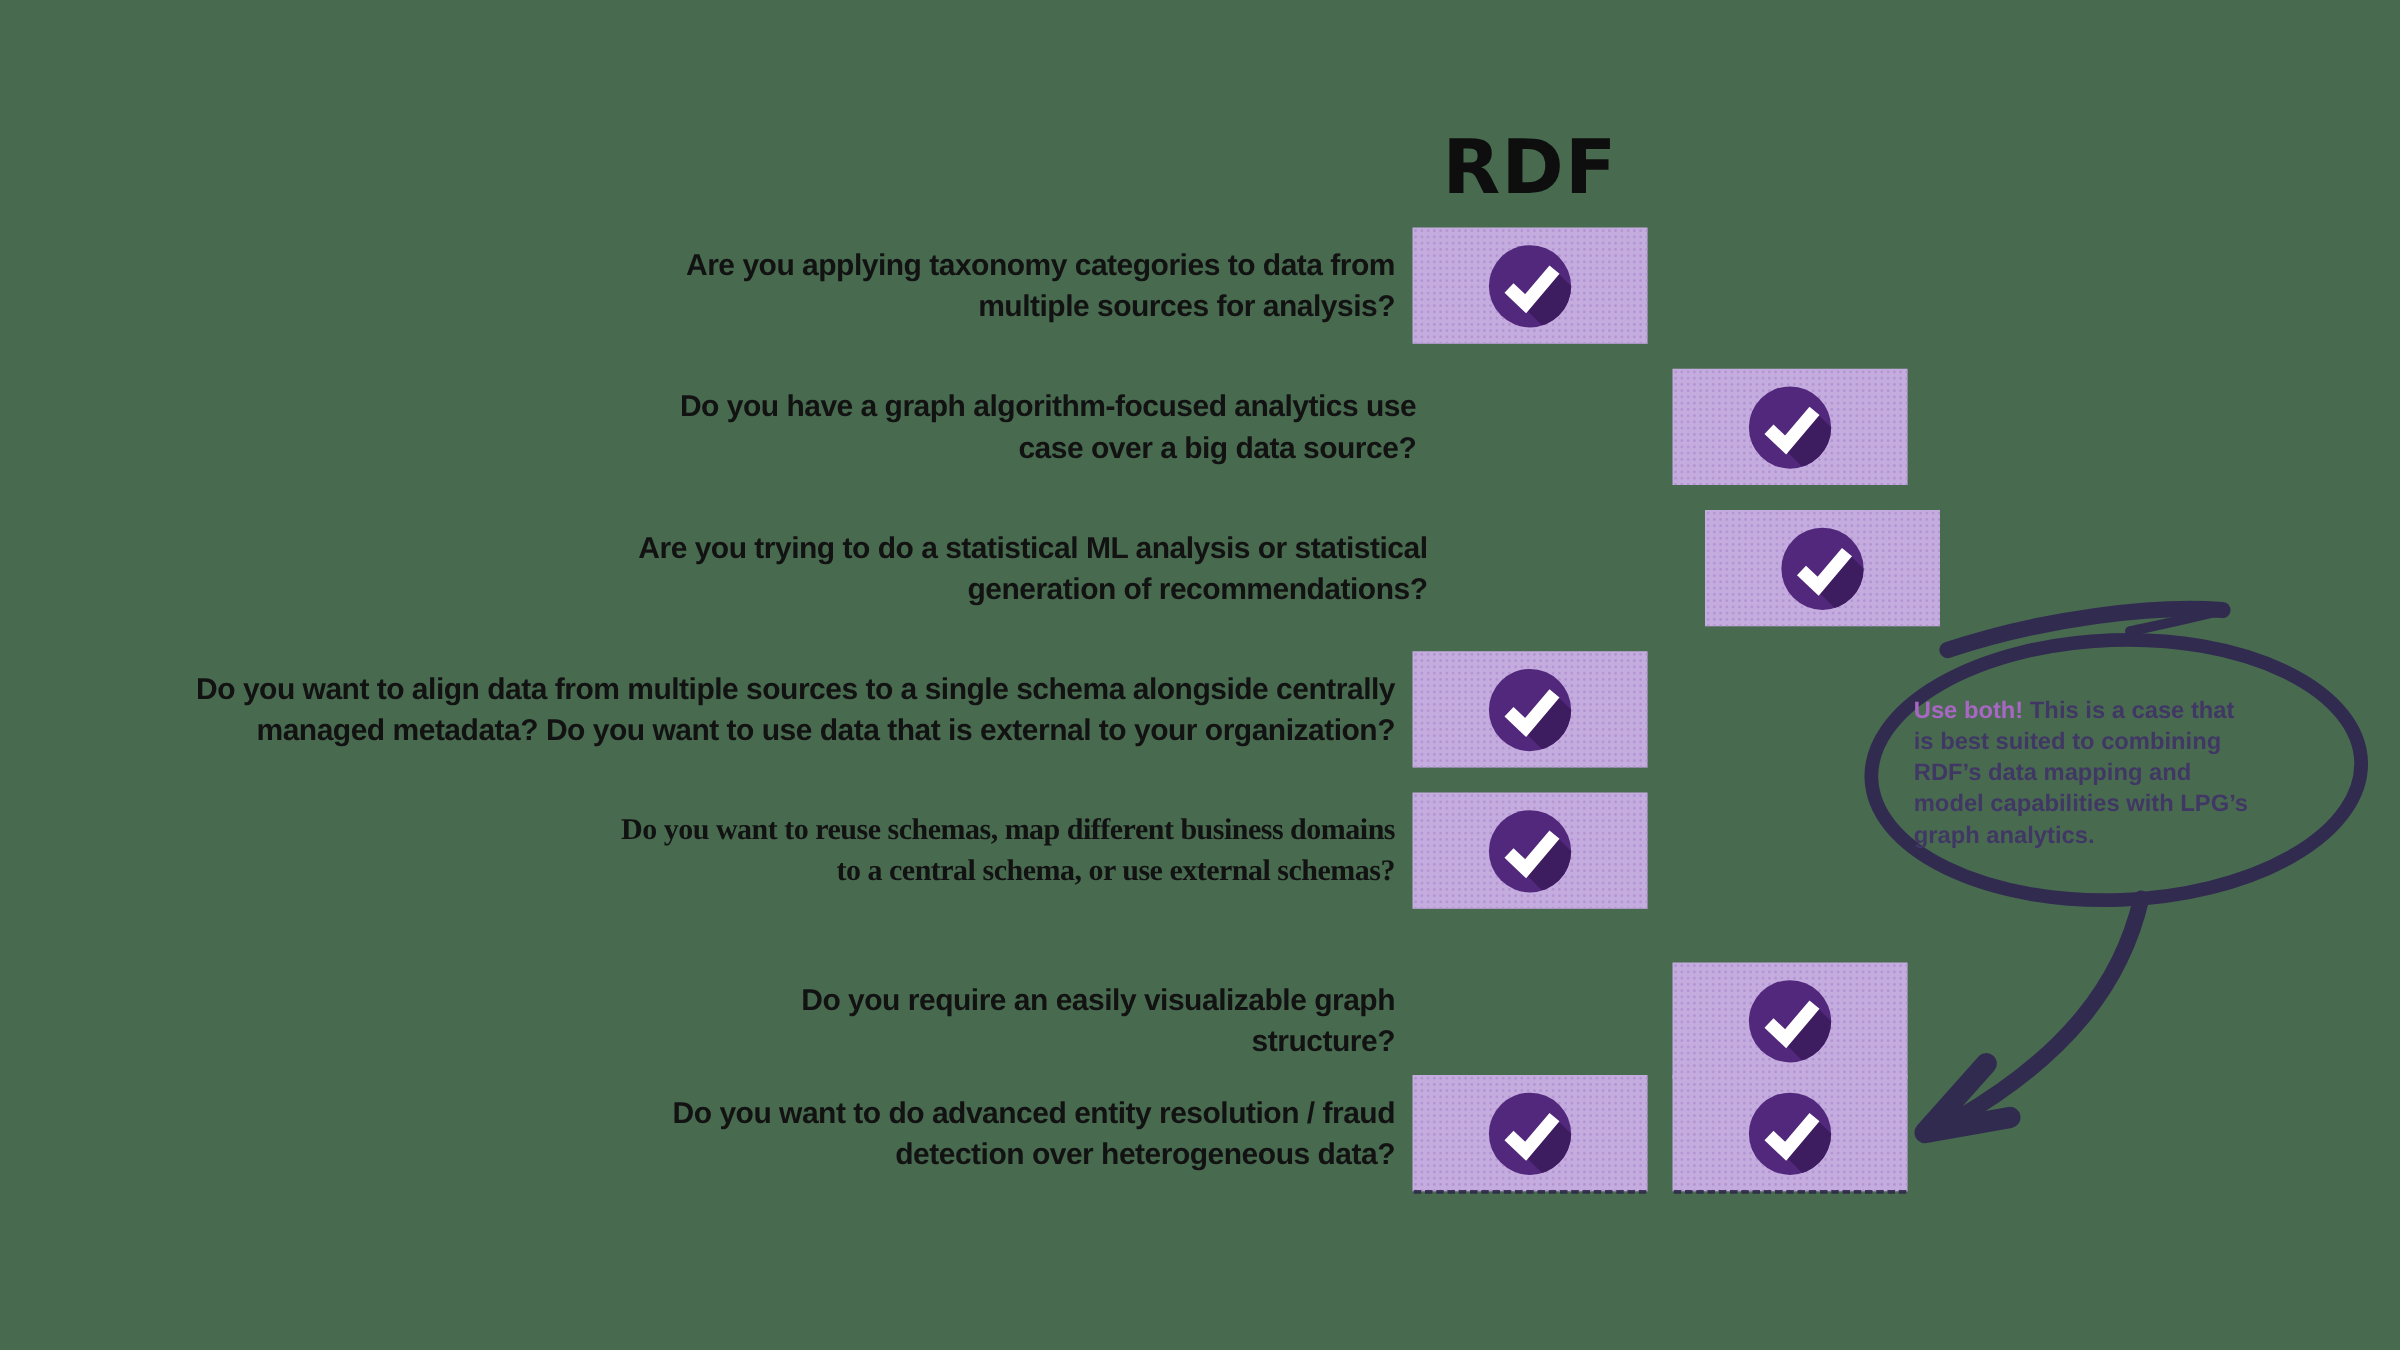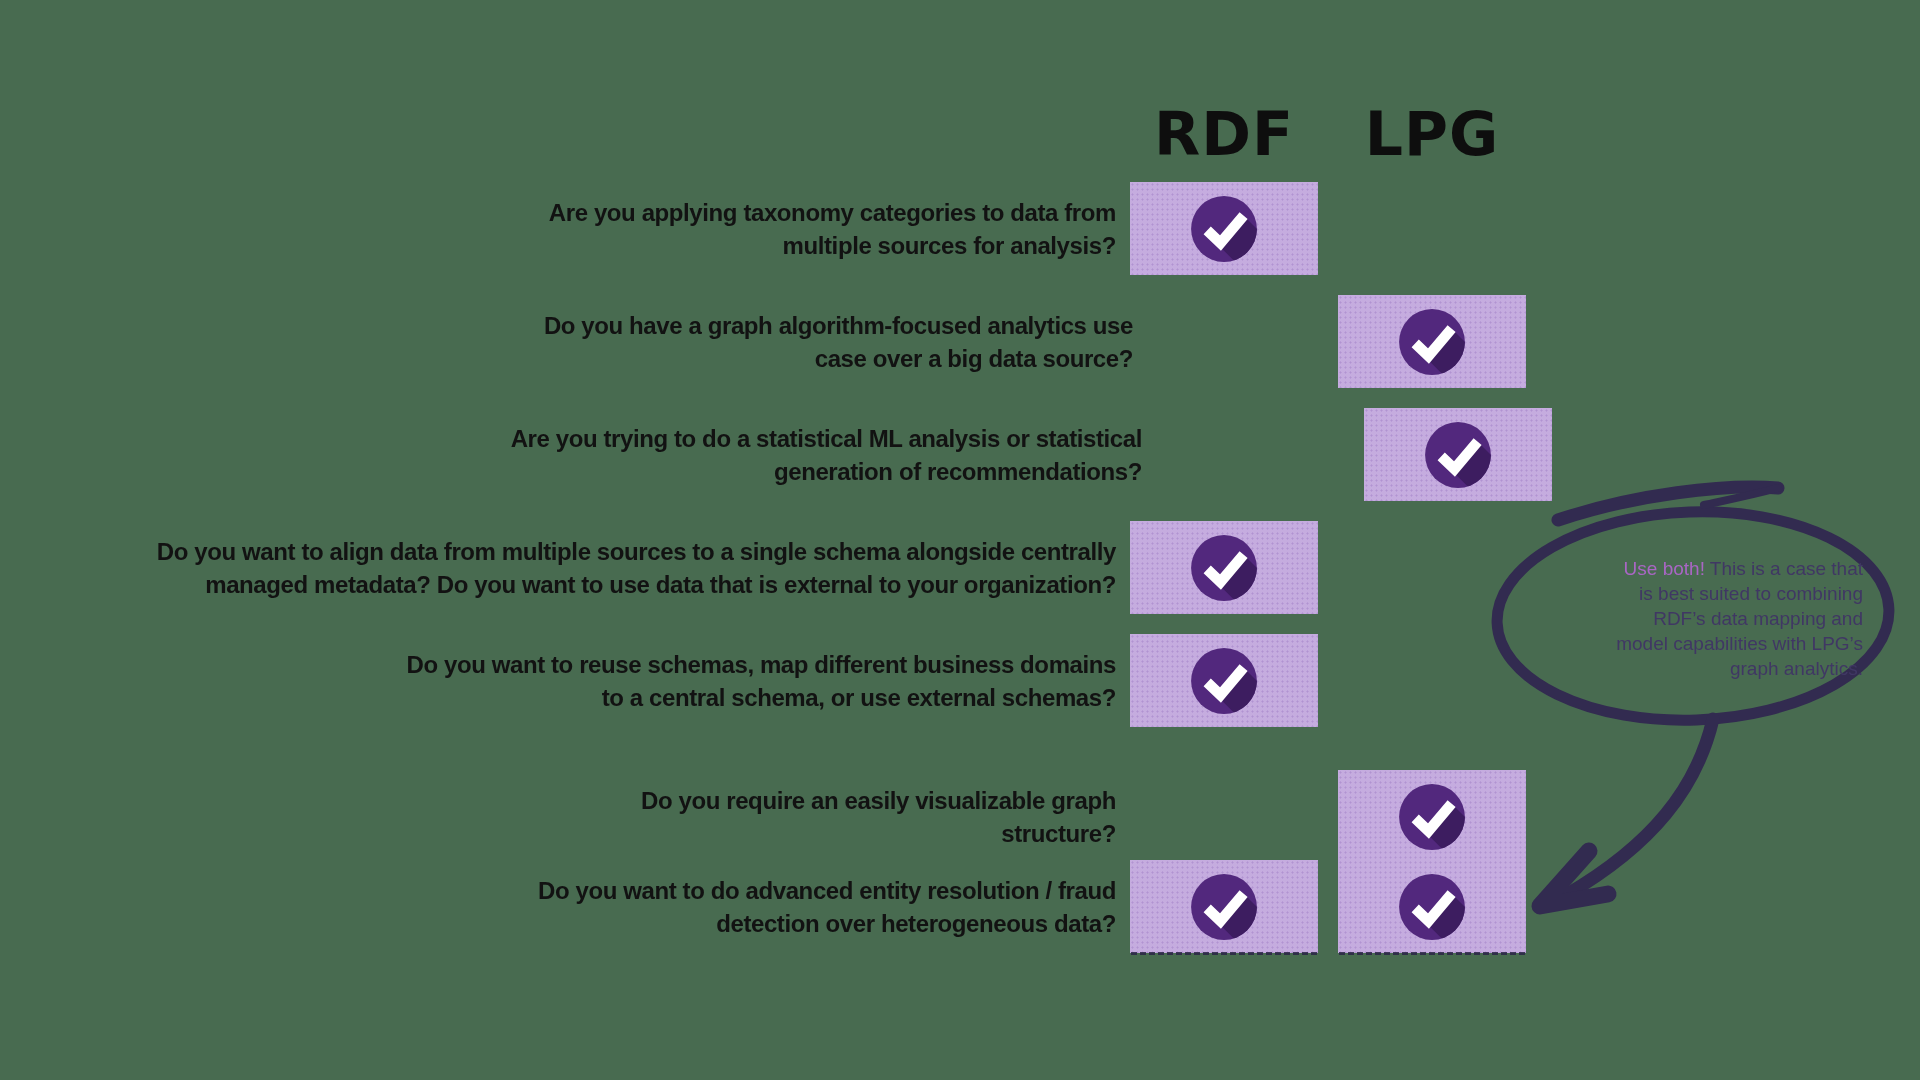--- a/index.html
+++ b/index.html
@@ -52,43 +52,42 @@
     content:"";position:absolute;left:1px;right:1px;bottom:-2px;
     border-bottom:3px dashed rgba(44,36,70,0.85);
   }
   .check-svg{width:70px;height:70px;display:block;}
   .annotation-svg{
     position:absolute;left:0;top:0;width:1920px;height:1080px;
     pointer-events:none;
   }
   .bubble-text{
     position:absolute;left:1531px;top:556px;width:332px;
-    text-align:right;white-space:pre-line;
-    font-size:19px;line-height:25px;font-weight:400;
+    text-align:left;white-space:pre-line;
+    font-size:19px;line-height:25px;font-weight:700;
     color:var(--annotation-text);
   }
   .bubble-text .hl{color:var(--annotation-highlight);}
 </style>
 </head>
 <body>
 
 <div class="canvas">
 
   <svg class="annotation-svg" viewBox="0 0 1920 1080">
     <g fill="none" stroke="var(--annotation-stroke)" stroke-linecap="round" stroke-linejoin="round">
       <ellipse cx="1693" cy="616" rx="196" ry="104" transform="rotate(-2 1693 616)" stroke-width="11"></ellipse>
       <path d="M 1558,520 C 1636,494 1724,484 1778,488" stroke-width="13"></path>
       <path d="M 1778,488 C 1748,496 1722,501 1704,505" stroke-width="8"></path>
       <path d="M 1713,719 C 1697,788 1652,845 1566,895" stroke-width="13"></path>
       <path d="M 1589,851 L 1540,906 L 1608,894" stroke-width="17"></path>
     </g>
   </svg>
 
   <div class="col-header rdf">RDF</div>
-  <div class="col-header lpg">LPG</div>
 
   <div id="rows">
       <div class="row" style="top: 182px;">
     <div class="question-wrap">
       <div class="question">Are you applying taxonomy categories to data from
 multiple sources for analysis?</div>
     </div>
     <div class="cell rdf">
       <svg class="check-svg" viewBox="0 0 100 100">
         <defs>
@@ -143,21 +142,21 @@
                 <circle cx="50" cy="50" r="47"></circle>
               </clipPath>
             </defs>
         <circle cx="50" cy="50" r="47" fill="var(--check-circle)"></circle>
         <path d="M24,55 L44,74 L80,33 L180,133 L124,155 Z" fill="var(--check-shadow)" clip-path="url(#ccirc)"></path>
         <path d="M26,52 L45,70 L78,31" fill="none" stroke="var(--check-mark)" stroke-width="15"></path>
       </svg>
     </div>
 
   </div>
-      <div class="row" style="top: 634px;">
+      <div class="row" style="top: 634px; font-family: Liberation Serif, serif;">
     <div class="question-wrap">
       <div class="question">Do you want to reuse schemas, map different business domains
 to a central schema, or use external schemas?</div>
     </div>
     <div class="cell rdf">
       <svg class="check-svg" viewBox="0 0 100 100">
         <defs>
               <clipPath id="ccirc">
                 <circle cx="50" cy="50" r="47"></circle>
               </clipPath>

